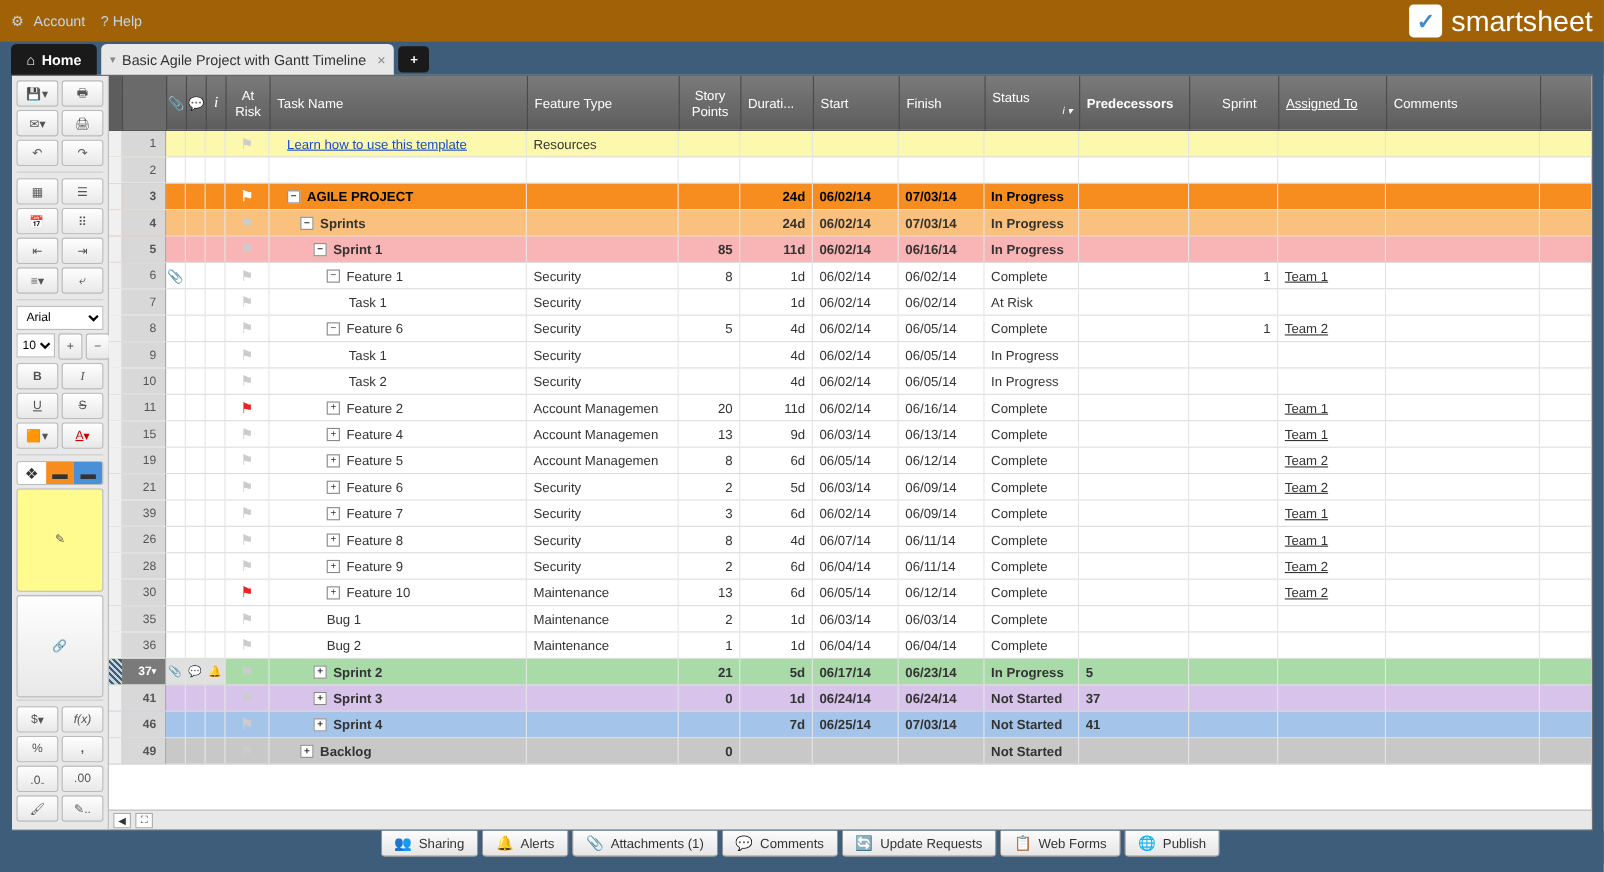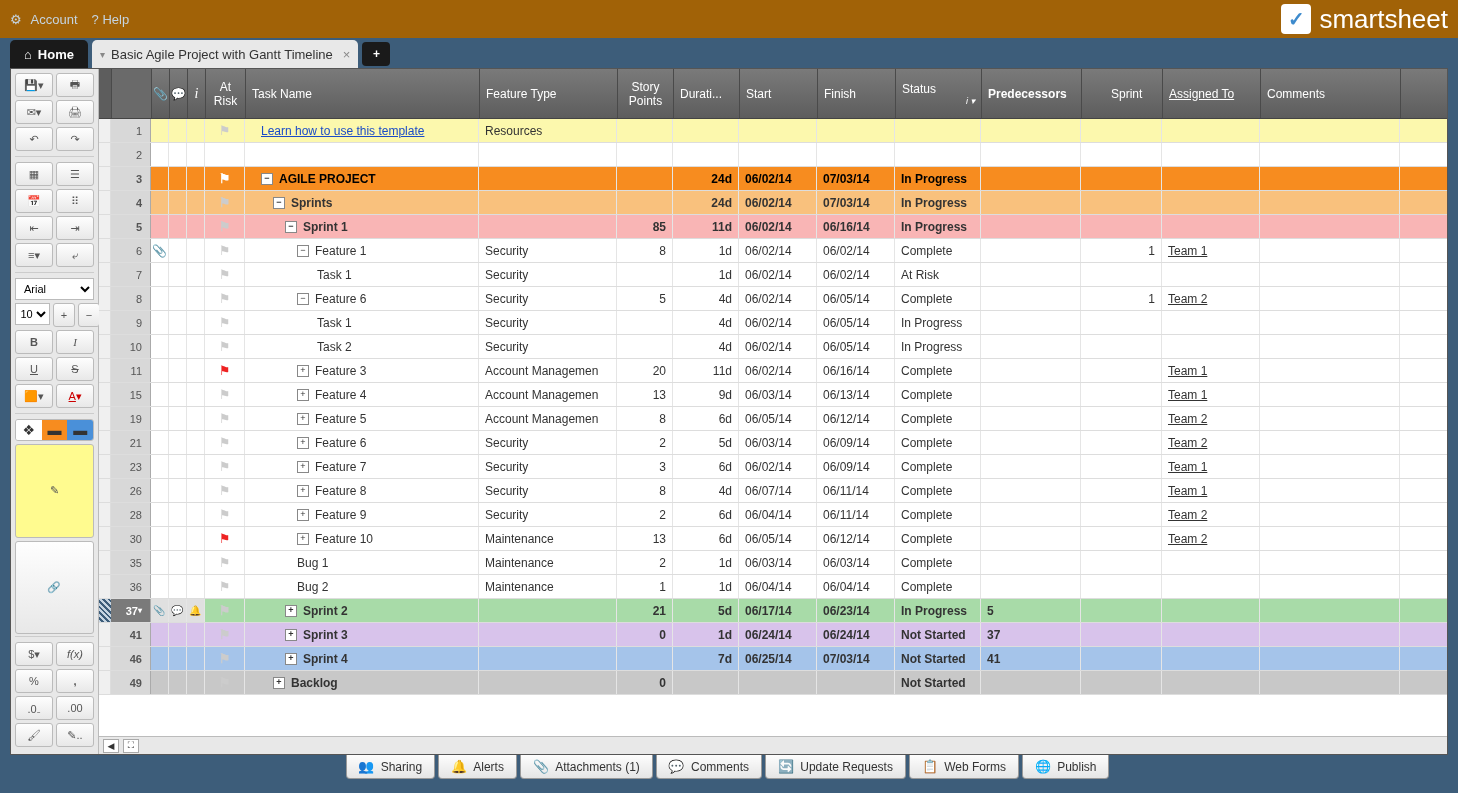--- a/index.html
+++ b/index.html
@@ -469,21 +469,21 @@
           <div class="c-ind" style="background: rgb(240, 240, 240); border-right: 1px solid rgb(221, 221, 221);"></div>
           <div class="rownum-col c-rn">11</div>
           <div class="cell c-i1 center"></div>
           <div class="cell c-i2 center"></div>
           <div class="cell c-i3 center"></div>
           <div class="cell c-risk center">
             <span class="flag red">⚑</span>
           </div>
           <div class="cell c-task" style="padding-left: 52px;">
             <span class="expand-icon">+</span>
-            <span>Feature 3</span>
+            <span>Feature 2</span>
           </div>
           <div class="cell c-feat">Account Managemen</div>
           <div class="cell c-story right">20</div>
           <div class="cell c-dur right">11d</div>
           <div class="cell c-start">06/02/14</div>
           <div class="cell c-finish">06/16/14</div>
           <div class="cell c-status">Complete</div>
           <div class="cell c-pred"></div>
           <div class="cell c-sprint right"></div>
           <div class="cell c-assign">Team 1</div>
@@ -556,21 +556,21 @@
           <div class="cell c-start">06/03/14</div>
           <div class="cell c-finish">06/09/14</div>
           <div class="cell c-status">Complete</div>
           <div class="cell c-pred"></div>
           <div class="cell c-sprint right"></div>
           <div class="cell c-assign">Team 2</div>
           <div class="cell c-comm"></div>
         </div>
         <div class="row ">
           <div class="c-ind" style="background: rgb(240, 240, 240); border-right: 1px solid rgb(221, 221, 221);"></div>
-          <div class="rownum-col c-rn">23</div>
+          <div class="rownum-col c-rn">39</div>
           <div class="cell c-i1 center"></div>
           <div class="cell c-i2 center"></div>
           <div class="cell c-i3 center"></div>
           <div class="cell c-risk center">
             <span class="flag white">⚑</span>
           </div>
           <div class="cell c-task" style="padding-left: 52px;">
             <span class="expand-icon">+</span>
             <span>Feature 7</span>
           </div>

